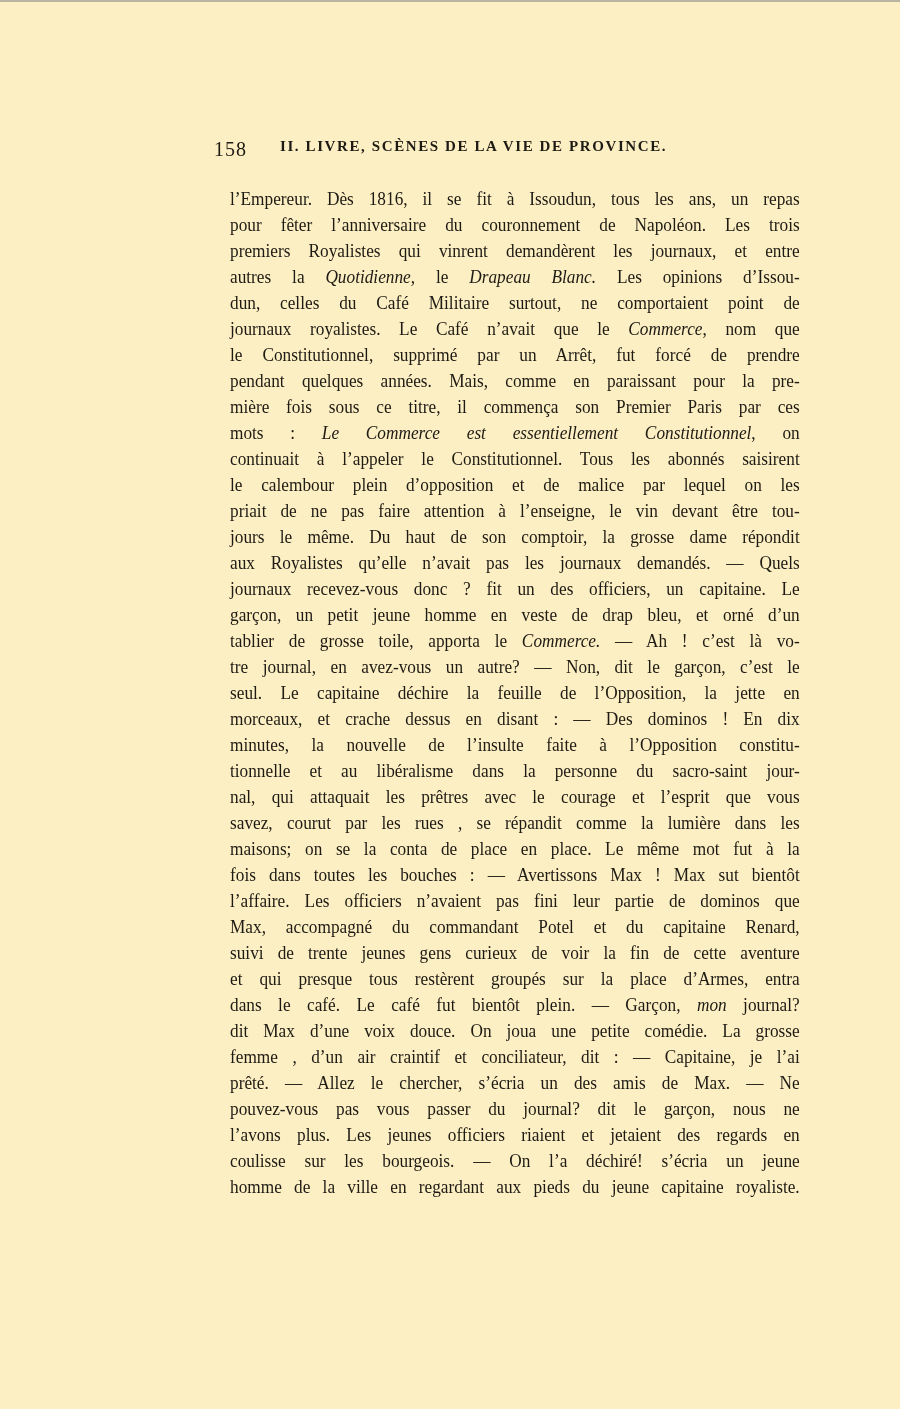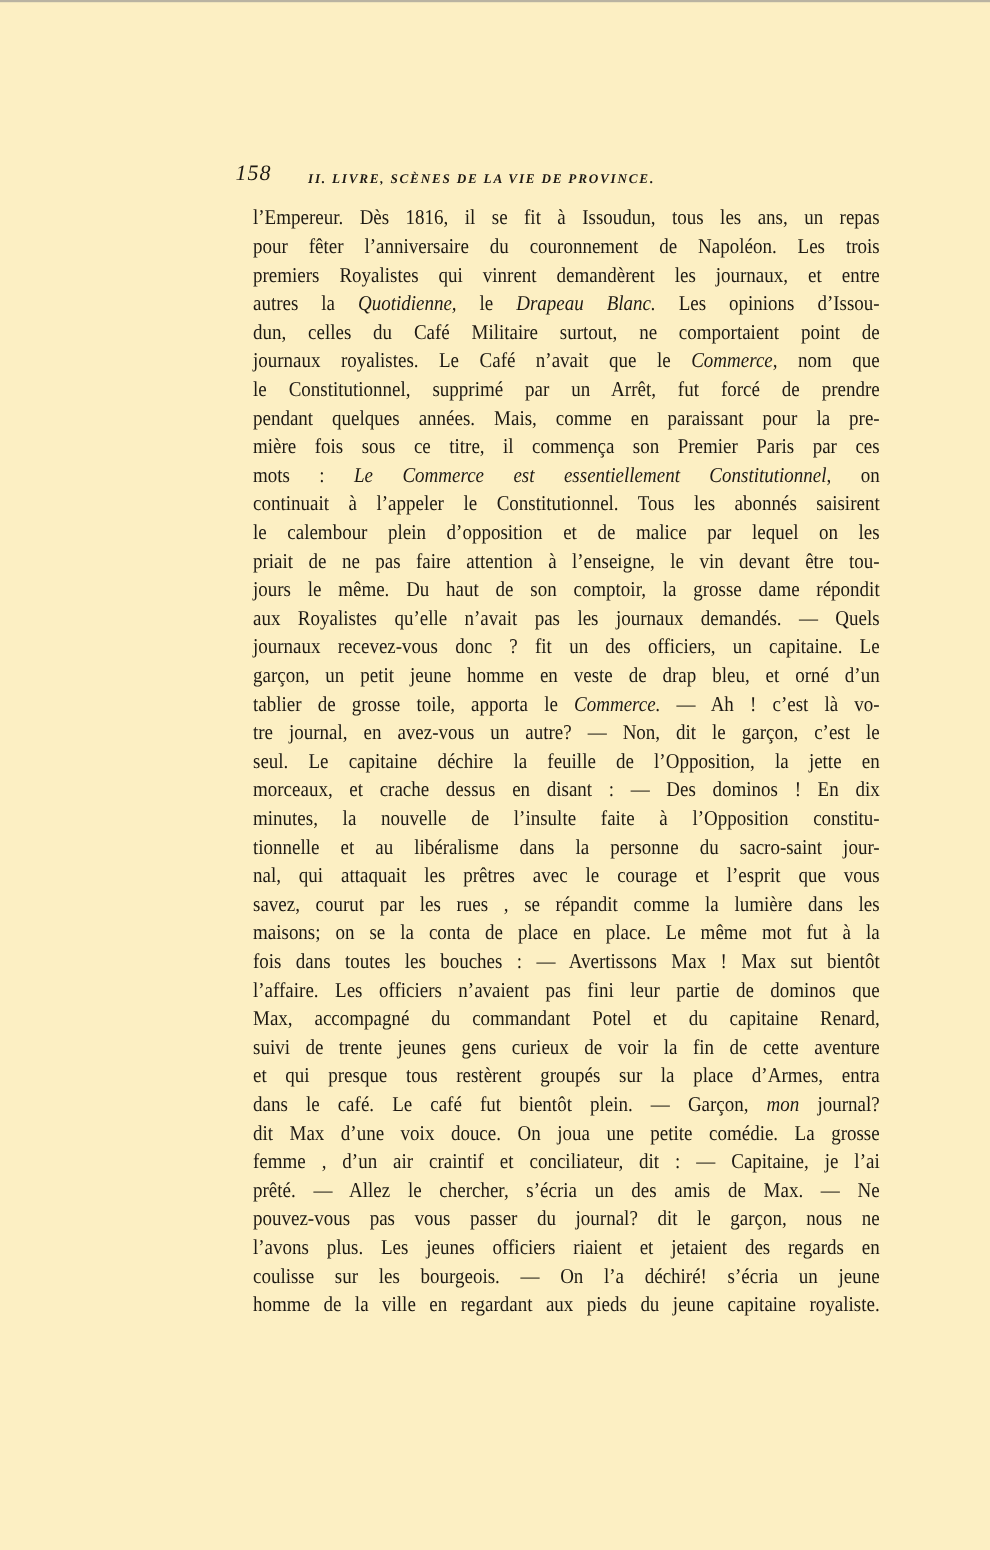--- a/index.html
+++ b/index.html
@@ -14,28 +14,27 @@
     background: #b9b3a2;
   }
   .page {
     position: absolute;
     left: 214px; top: 138px;
     width: 570px;
     font-family: "Liberation Serif", "DejaVu Serif", serif;
     color: #1e1a14;
   }
   .running-head {
-    display: flex; align-items: flex-end;
+    display: flex; align-items: flex-start;
     height: 32px;
     font-size: 19px;
-    font-style: italic;
   }
   .page-number { font-size: 20px; width: 66px; letter-spacing: 1px; }
   .running-title {
-    font-size: 12px; font-weight: bold; letter-spacing: 1.6px;
+    font-size: 15px; font-weight: bold; letter-spacing: 1.6px;
   }
   .body-text { margin: 16px; }
   .line {
     display: block;
     font-size: 19.2px;
     line-height: 26px;
     height: 26px;
     white-space: nowrap;
     text-align: justify;
     text-align-last: justify;

